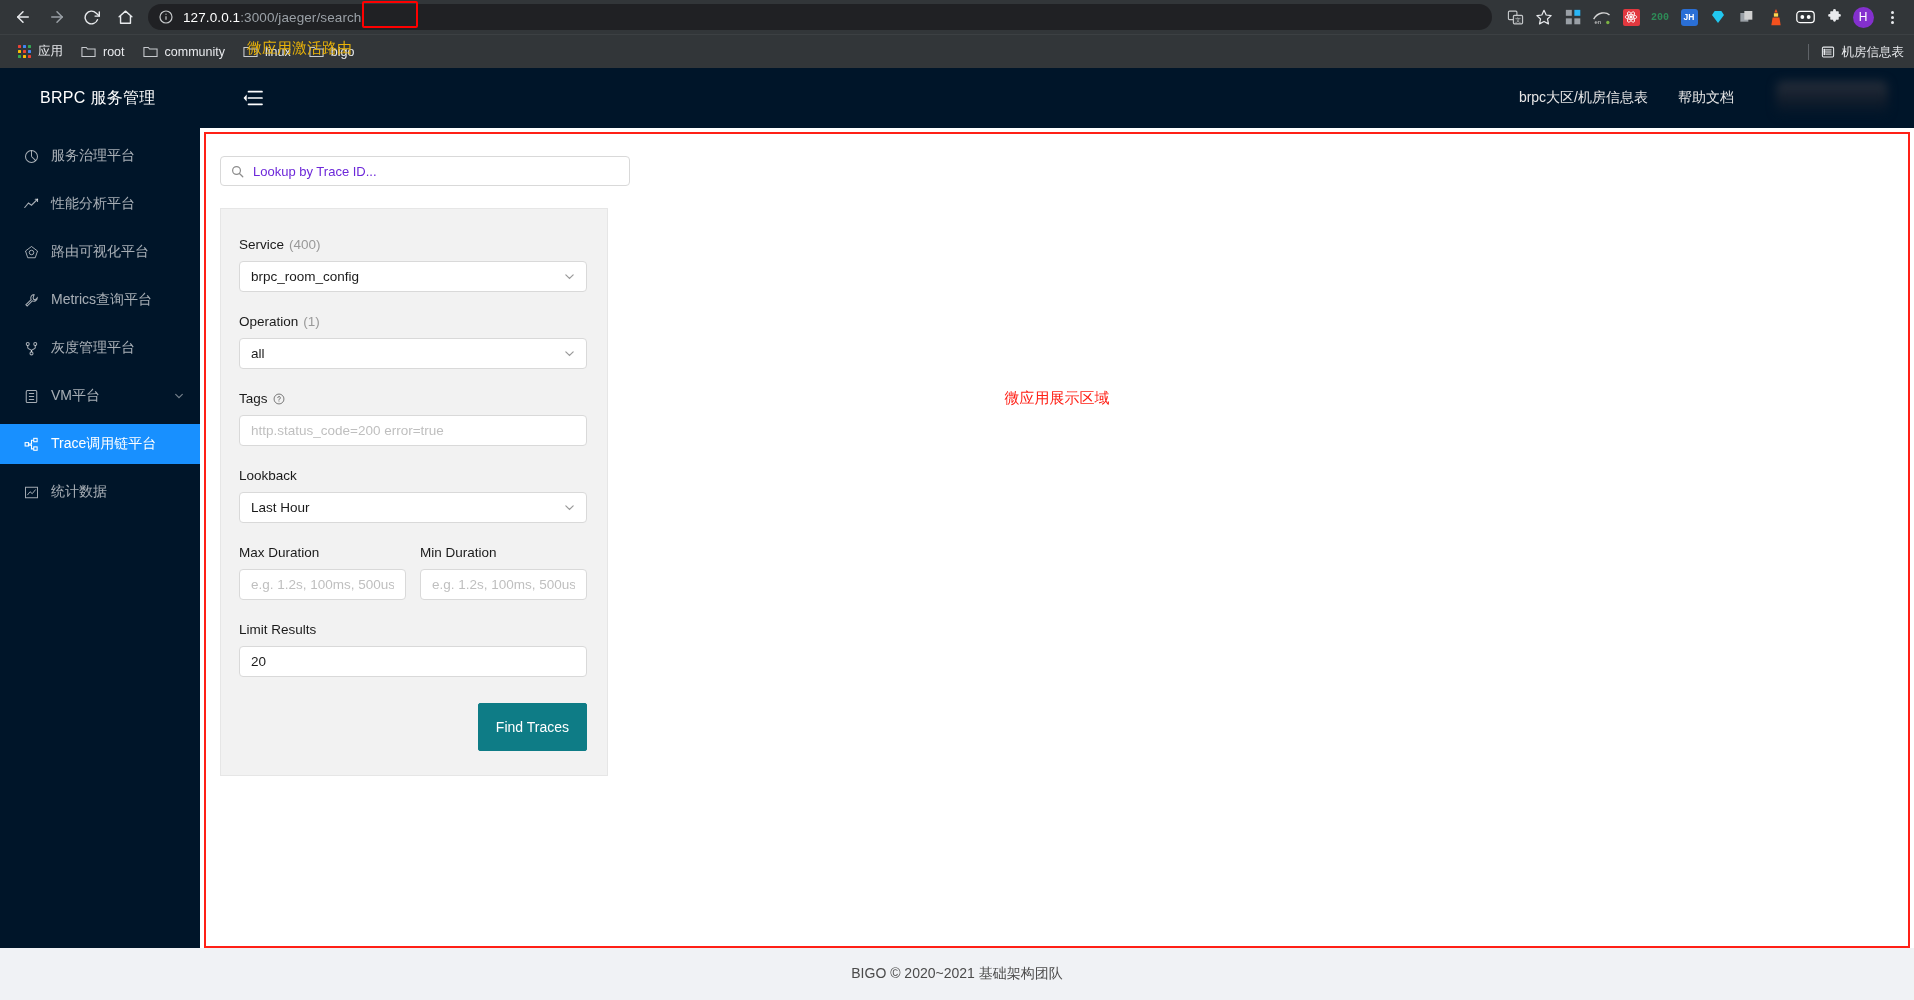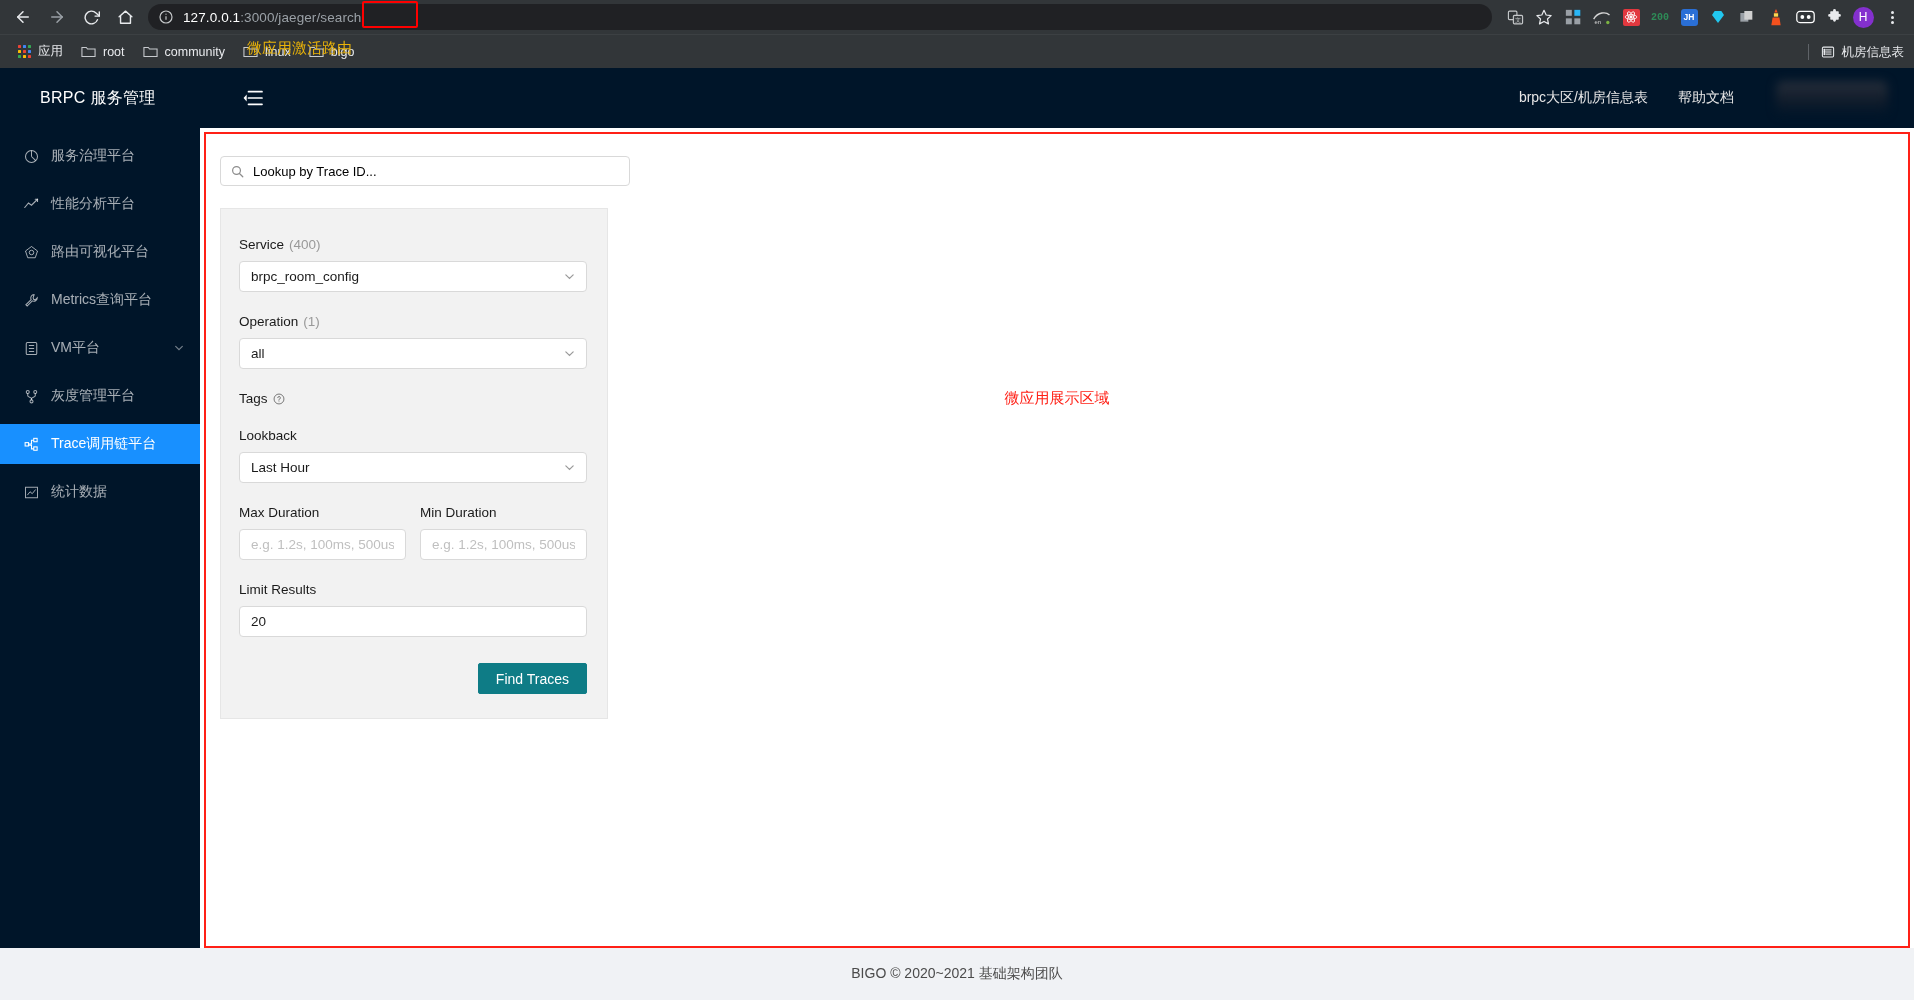--- a/index.html
+++ b/index.html
@@ -124,21 +124,21 @@
     justify-content: center; color: #4b4b4b; font-size: 14px; flex: 0 0 auto;
   }
 
   
   .jaeger { padding: 22px 0 0 14px; width: 420px; }
   .trace-lookup {
     height: 30px; border: 1px solid #d9d9d9; border-radius: 4px; background: #fff;
     display: flex; align-items: center; padding: 0 10px; width: 410px;
   }
   .trace-lookup .srch { width: 13px; height: 13px; color: #8c8c8c; margin-right: 9px; flex: 0 0 auto; }
-  .trace-lookup span { color: #000000; font-size: 13px; }
+  .trace-lookup span { color: #6d28d9; font-size: 13px; }
 
   .form-card {
     margin-top: 22px; width: 388px; background: #f2f2f2; border: 1px solid #e6e6e6;
     padding: 28px 20px 24px 18px;
   }
   .fld { margin-bottom: 22px; }
   .fld:last-child { margin-bottom: 0; }
   .fld-label { font-size: 13.5px; color: #1a1a1a; margin-bottom: 9px; display: flex;
                align-items: center; gap: 5px; }
   .fld-label .cnt { color: #999999; }
@@ -151,21 +151,21 @@
   }
   .sel .caret { margin-left: auto; width: 11px; height: 11px; color: #9a9a9a; flex: 0 0 auto; }
   .inp.ph { color: #bfbfbf; }
   .inp.ph span { overflow: hidden; white-space: nowrap; }
 
   .dur-row { display: flex; gap: 14px; margin-bottom: 22px; }
   .dur-col { flex: 1 1 0; min-width: 0; }
 
   .btn-row { display: flex; justify-content: flex-end; margin-top: 26px; }
   .find-btn {
-    background: #0e7c86; color: #ffffff; font-size: 14px; height: 31px;
+    background: #0e7c86; color: #ffffff; font-size: 14px; height: 48px;
     padding: 0 17px; display: flex; align-items: center; border-radius: 2px;
     border: 1px solid #0e7c86;
   }
 </style>
 </head>
 <body>
 
 <div class="browser">
 
   <div class="bc-toolbar">
@@ -399,41 +399,41 @@
       </div>
 
       <div class="side-item">
         <svg class="side-ico" viewBox="0 0 20 20" fill="none" stroke="currentColor" stroke-width="1.4" stroke-linecap="round">
             <path d="M13.5 2.2a4.5 4.5 0 0 0-4 6.6L2.5 15.8l1.7 1.7 6.9-7a4.5 4.5 0 0 0 6.6-4l-2.6 2.6-2.3-.6-.6-2.3z"></path>
           </svg>
         <span>Metrics查询平台</span>
       </div>
 
       <div class="side-item">
-        <svg class="side-ico" viewBox="0 0 20 20" fill="none" stroke="currentColor" stroke-width="1.4">
-            <rect x="3" y="2" width="14" height="16" rx="1.5"></rect>
-            <line x1="6.5" y1="6" x2="13.5" y2="6"></line>
-            <line x1="6.5" y1="10" x2="13.5" y2="10"></line>
-            <line x1="6.5" y1="14" x2="13.5" y2="14"></line>
-          </svg>
-        <span>VM平台</span>
-        <svg class="side-caret" viewBox="0 0 12 12" fill="none" stroke="currentColor" stroke-width="1.4" stroke-linecap="round">
-            <polyline points="2,4 6,8 10,4"></polyline>
-          </svg>
-      </div>
-
-      <div class="side-item">
         <svg class="side-ico" viewBox="0 0 20 20" fill="none" stroke="currentColor" stroke-width="1.4" stroke-linecap="round">
             <circle cx="5" cy="4" r="2"></circle>
             <circle cx="15" cy="4" r="2"></circle>
             <circle cx="10" cy="16.5" r="2"></circle>
             <path d="M5 6v3c0 2 5 2 5 4v1"></path>
             <path d="M15 6v3c0 2-5 2-5 4"></path>
           </svg>
         <span>灰度管理平台</span>
+      </div>
+
+      <div class="side-item">
+        <svg class="side-ico" viewBox="0 0 20 20" fill="none" stroke="currentColor" stroke-width="1.4">
+            <rect x="3" y="2" width="14" height="16" rx="1.5"></rect>
+            <line x1="6.5" y1="6" x2="13.5" y2="6"></line>
+            <line x1="6.5" y1="10" x2="13.5" y2="10"></line>
+            <line x1="6.5" y1="14" x2="13.5" y2="14"></line>
+          </svg>
+        <span>VM平台</span>
+        <svg class="side-caret" viewBox="0 0 12 12" fill="none" stroke="currentColor" stroke-width="1.4" stroke-linecap="round">
+            <polyline points="2,4 6,8 10,4"></polyline>
+          </svg>
       </div>
 
       <div class="side-item active">
         <svg class="side-ico" viewBox="0 0 20 20" fill="none" stroke="currentColor" stroke-width="1.4">
             <rect x="1.5" y="7.5" width="4.5" height="4.5"></rect>
             <rect x="13" y="1.8" width="4.5" height="4.5"></rect>
             <rect x="13" y="13.2" width="4.5" height="4.5"></rect>
             <path d="M6 9.2h4v-5h3"></path>
             <path d="M6 10.8h4v5h3"></path>
           </svg>
@@ -492,20 +492,23 @@
 
             <div class="fld">
               <div class="fld-label">
                 <span>Tags</span>
                 <svg class="help-ico" viewBox="0 0 16 16" fill="none" stroke="currentColor" stroke-width="1.2">
                     <circle cx="8" cy="8" r="6.6"></circle>
                     <path d="M6.3 6.2a1.8 1.8 0 1 1 2.2 2c-.5.2-.7.6-.7 1.1v.3" stroke-linecap="round"></path>
                     <circle cx="8" cy="11.6" r="0.65" fill="currentColor" stroke="none"></circle>
                   </svg>
               </div>
+              <div class="inp ph">
+                <span>http.status_code=200 error=true</span>
+              </div>
             </div>
 
             <div class="fld">
               <div class="fld-label">
                 <span>Lookback</span>
               </div>
               <div class="sel">
                 <span>Last Hour</span>
                 <svg class="caret" viewBox="0 0 12 12" fill="none" stroke="currentColor" stroke-width="1.3" stroke-linecap="round">
                     <polyline points="2,4.2 6,8.2 10,4.2"></polyline>

